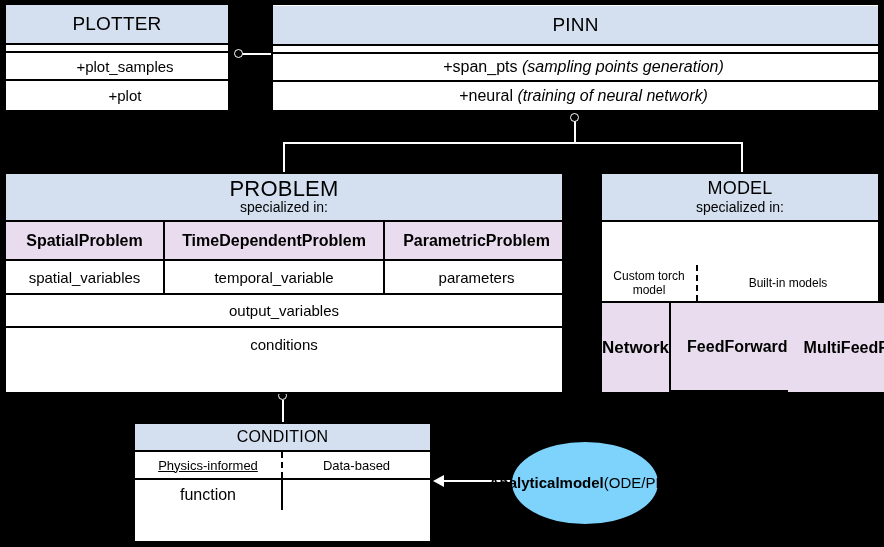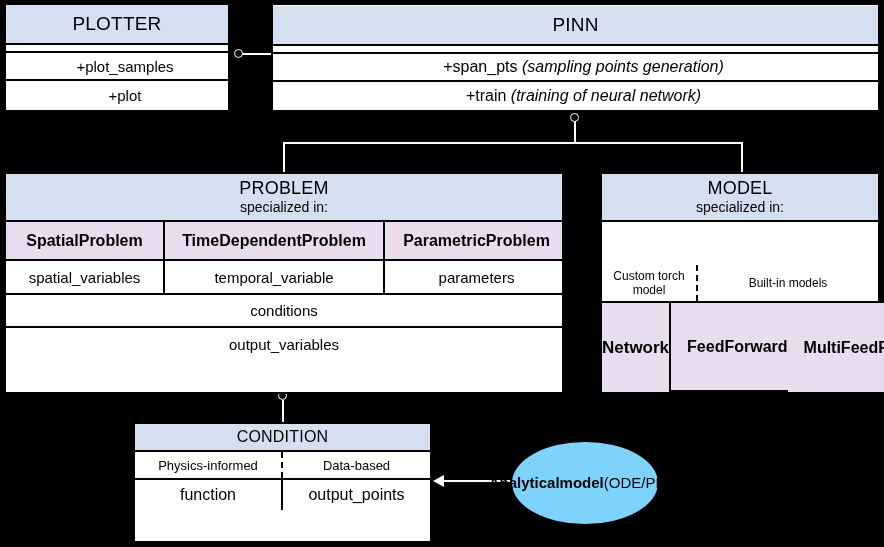--- a/index.html
+++ b/index.html
@@ -55,21 +55,21 @@
   
   #pinn { left: 271px; top: 3px; width: 609px; height: 109px; justify-content: flex-end; }
   #pinn .uml-header { height: 40px; }
   #pinn .uml-title { font-size: 19px; }
   #pinn .empty-strip { height: 8px; border-bottom: 2px solid #000; }
   #pinn .row { height: 28px; font-size: 16px; }
 
   
   #problem { left: 4px; top: 172px; width: 560px; height: 222px; }
   #problem .uml-header { height: 48px; }
-  #problem .uml-title { font-size: 18px; line-height: 21px; }
+  #problem .uml-title { font-size: 22px; line-height: 21px; }
   #problem .uml-sub { font-size: 14px; line-height: 17px; }
   .tbl { display: flex; flex-direction: column; flex: 1; }
   .tr { display: flex; border-bottom: 2px solid #000; }
   .tr:last-child { border-bottom: none; }
   .td {
     display: flex; align-items: center; justify-content: center;
     text-align: center; color: #000; background:#fff;
     border-right: 2px solid #000;
   }
   .td:last-child { border-right: none; }
@@ -109,21 +109,21 @@
     border-bottom: 2px solid #000;
   }
   #model .netlist .row:last-child { border-bottom: none; }
 
   
   #condition { left: 133px; top: 422px; width: 299px; height: 121px; }
   #condition .uml-header { height: 28px; }
   #condition .uml-title { font-size: 16px; }
   #condition .tr.kinds { height: 28px; }
   #condition .kinds .td { font-size: 13px; border-right: none; background:#fff; }
-  #condition .kinds .td.left { width: 148px; border-right: 2px dashed #000; }
+  #condition .kinds .td.left { width: 148px; border-right: 2px dashed #000; text-decoration: underline; }
   #condition .kinds .td.right { flex: 1; }
   #condition .tr.vals { height: 30px; }
   #condition .vals .td { font-size: 16px; }
   #condition .vals .td.left { width: 148px; border-right: 2px solid #000; }
   #condition .vals .td.right { flex: 1; border-right: none; }
 
   
   #ellipse {
     position: absolute; left: 510px; top: 440px;
     width: 150px; height: 86px;
@@ -183,21 +183,21 @@
     <div class="uml-header">
       <div class="uml-title">PINN</div>
     </div>
     <div class="empty-strip"></div>
     <div class="row">
       <span>+span_pts</span>
       <span>&nbsp;</span>
       <span class="ital">(sampling points generation)</span>
     </div>
     <div class="row">
-      <span>+train</span>
+      <span>+neural</span>
       <span>&nbsp;</span>
       <span class="ital">(training of neural network)</span>
     </div>
   </div>
 
   <div class="uml" id="problem">
     <div class="uml-header">
       <div class="uml-title">PROBLEM</div>
       <div class="uml-sub">specialized in:</div>
     </div>
@@ -206,24 +206,24 @@
         <div class="td pink c1">SpatialProblem</div>
         <div class="td pink c2">TimeDependentProblem</div>
         <div class="td pink c3">ParametricProblem</div>
       </div>
       <div class="tr vals">
         <div class="td c1">spatial_variables</div>
         <div class="td c2">temporal_variable</div>
         <div class="td c3">parameters</div>
       </div>
       <div class="tr full">
+        <div class="td">output_variables</div>
+      </div>
+      <div class="tr full">
         <div class="td">conditions</div>
-      </div>
-      <div class="tr full">
-        <div class="td">output_variables</div>
       </div>
     </div>
   </div>
 
   <div class="uml" id="model">
     <div class="uml-header">
       <div class="uml-title">MODEL</div>
       <div class="uml-sub">specialized in:</div>
     </div>
     <div class="tr kinds">
@@ -242,21 +242,20 @@
   <div class="uml" id="condition">
     <div class="uml-header">
       <div class="uml-title">CONDITION</div>
     </div>
     <div class="tr kinds">
       <div class="td left">Physics-informed</div>
       <div class="td right">Data-based</div>
     </div>
     <div class="tr vals">
       <div class="td left">function</div>
-      <div class="td right">output_points</div>
     </div>
   </div>
 
   <div id="ellipse">
     <div class="l1">Analytical</div>
     <div class="l1">model</div>
     <div class="l2">(ODE/PDE)</div>
   </div>
 
 </div>

